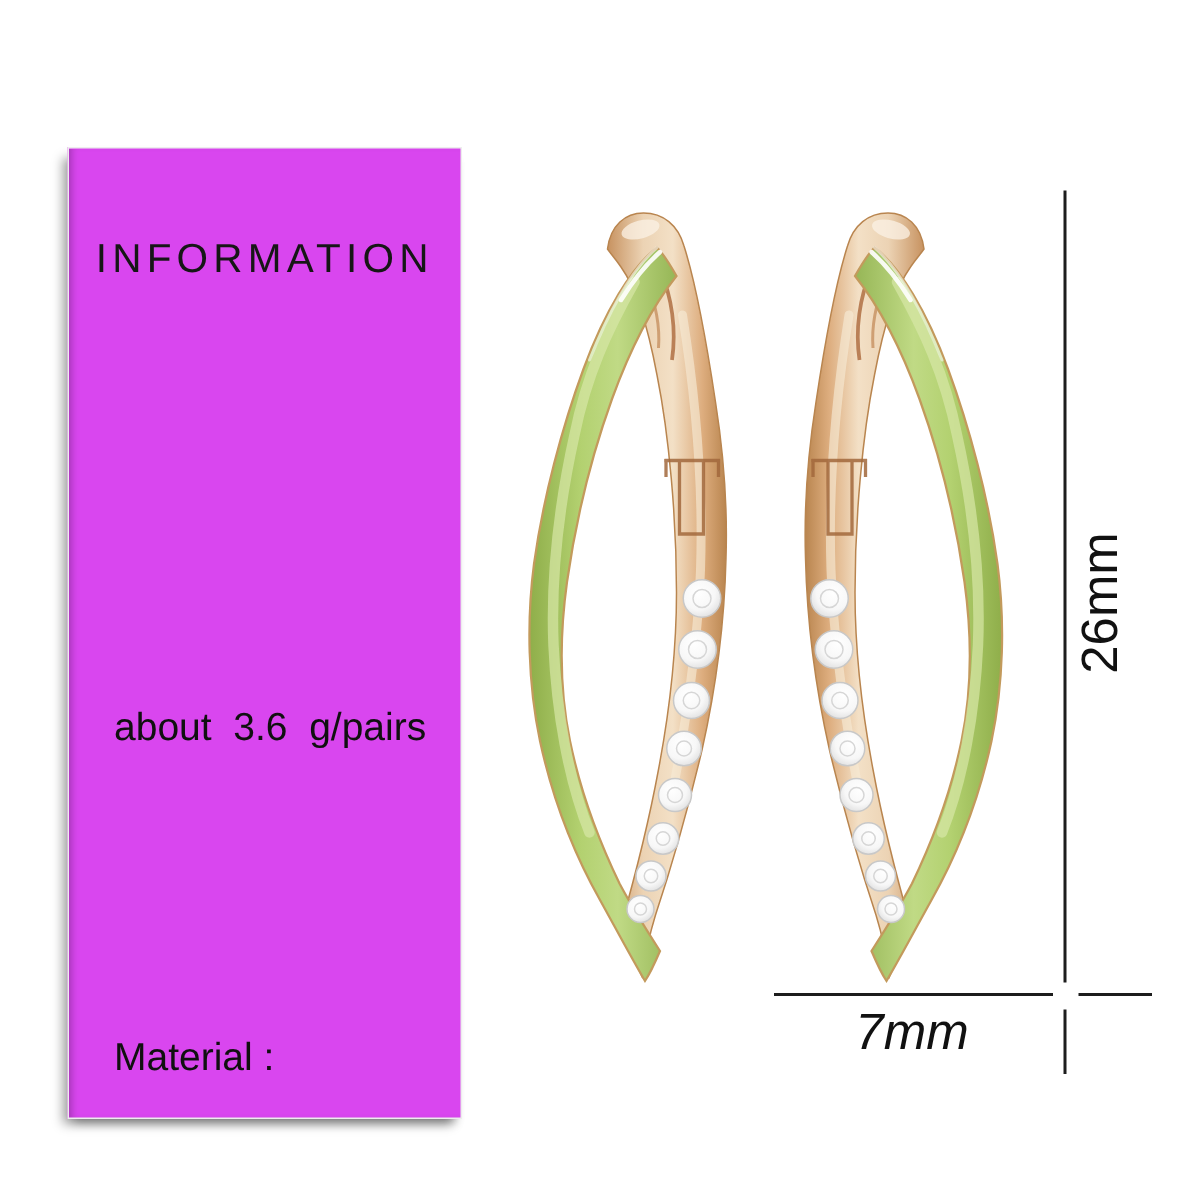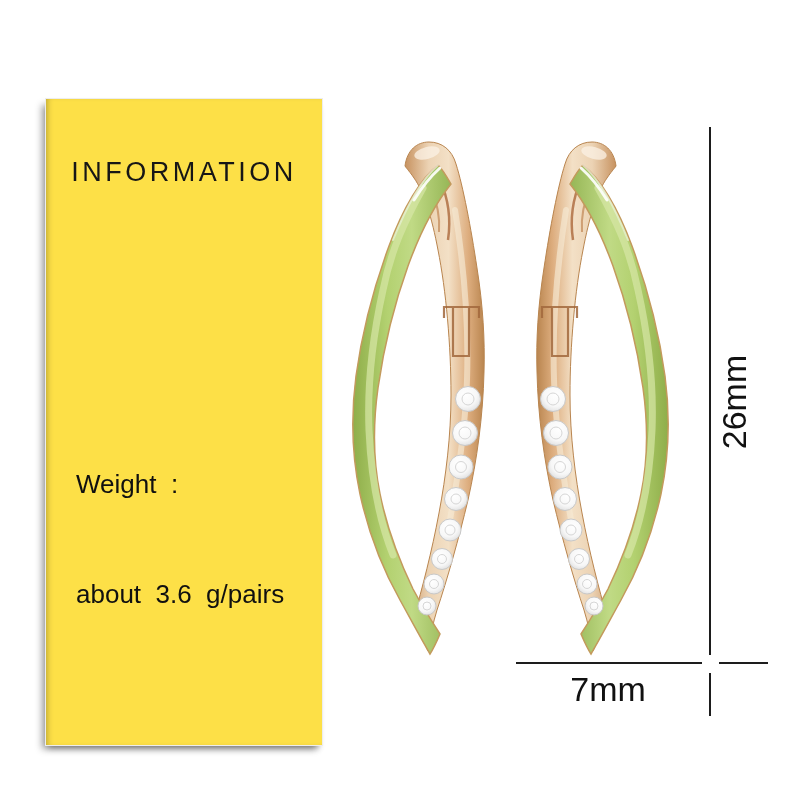--- a/index.html
+++ b/index.html
@@ -3,24 +3,23 @@
 <meta charset="utf-8">
 <style>
   html,body{margin:0;padding:0;background:#ffffff;}
   .canvas{
     position:relative;width:800px;height:800px;background:#ffffff;overflow:hidden;
     font-family:"Liberation Sans",sans-serif;color:#111;
   }
   
   .info-panel{
     position:absolute;left:45px;top:98px;width:261px;height:646px;
-    background:#fde047;border:1px solid #ededed;
+    background:#d946ef;border:1px solid #ededed;
     box-shadow:-5px 5px 7px -2px rgba(0,0,0,.38), 0 6px 6px -4px rgba(0,0,0,.30),
                inset 5px 0 6px -4px rgba(0,0,0,.30);
-    padding-left:15px;
   }
   .panel-title{
     position:absolute;left:0;top:58px;width:100%;margin:0;
     text-align:center;font-size:27px;font-weight:400;letter-spacing:3.5px;
     color:#161616;white-space:pre;
   }
   .specs{
     position:absolute;left:30px;top:294px;width:225px;
     font-size:26px;line-height:36.5px;color:#101010;white-space:pre;
   }
@@ -30,31 +29,30 @@
   .e1{left:343px;}
   .e2{left:528px;transform:scaleX(-1);}
   
   .dim-line{position:absolute;background:#1d1d1d;}
   .dim-v-top{left:709px;top:127px;width:2px;height:528px;}
   .dim-v-bottom{left:709px;top:673px;width:2px;height:43px;}
   .dim-h-left{left:516px;top:662px;width:186px;height:2px;}
   .dim-h-right{left:719px;top:662px;width:49px;height:2px;}
   .dim-label{position:absolute;font-size:34px;color:#111;white-space:pre;}
   .dim-label-v{left:734px;top:402px;transform:translate(-50%,-50%) rotate(-90deg);}
-  .dim-label-h{left:608px;top:689px;transform:translate(-50%,-50%);}
+  .dim-label-h{left:608px;top:689px;transform:translate(-50%,-50%);font-style:italic;}
 </style>
 </head>
 <body>
 
 <div class="canvas">
 
   <section class="info-panel">
     <h1 class="panel-title">INFORMATION</h1>
     <div class="specs">
-      <div>Weight  :</div>
       <div>about  3.6  g/pairs</div>
       <div class="gap"></div>
       <div>Material :</div>
       
       
       
       
     </div>
   </section>
 

